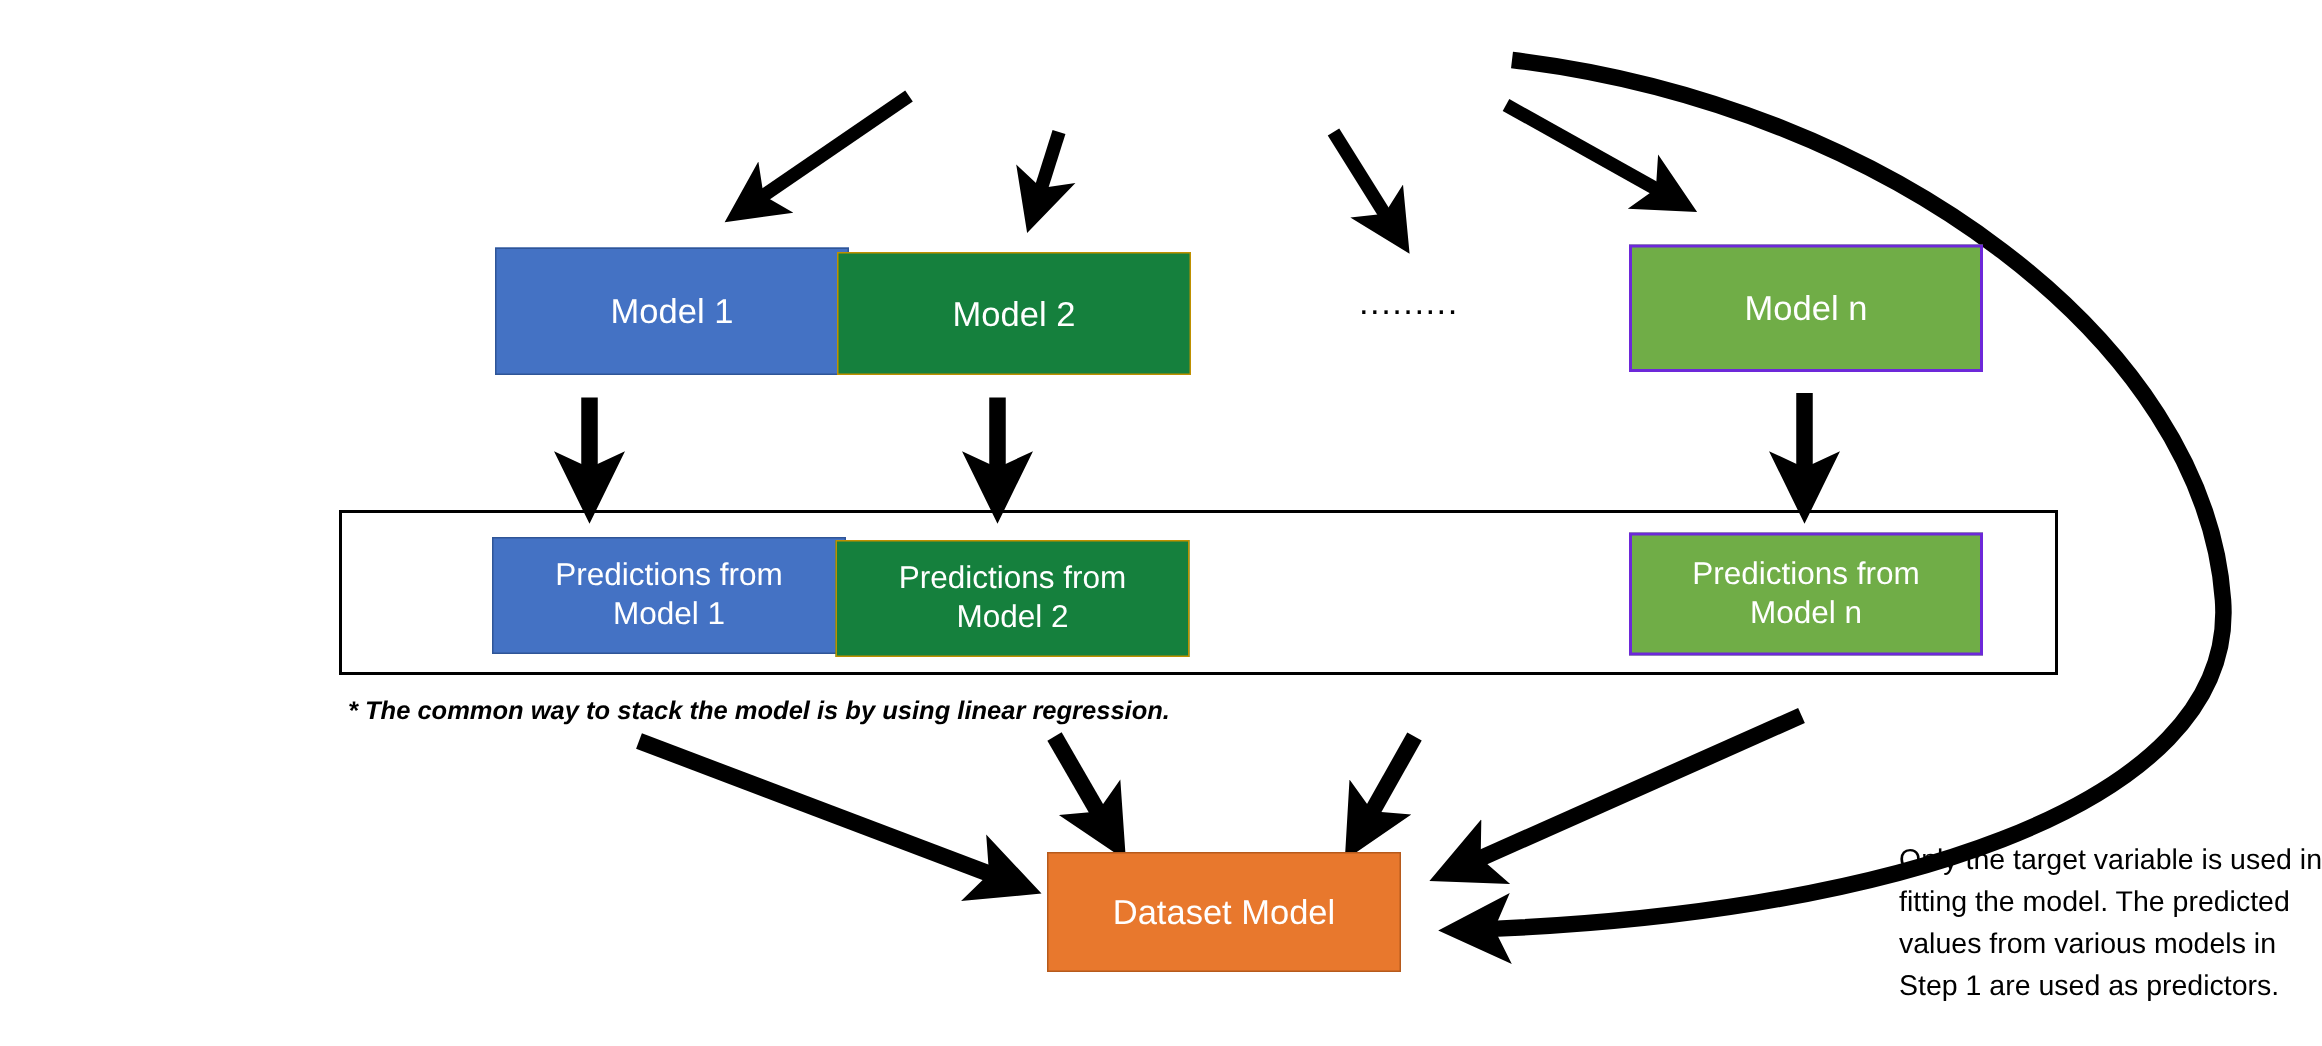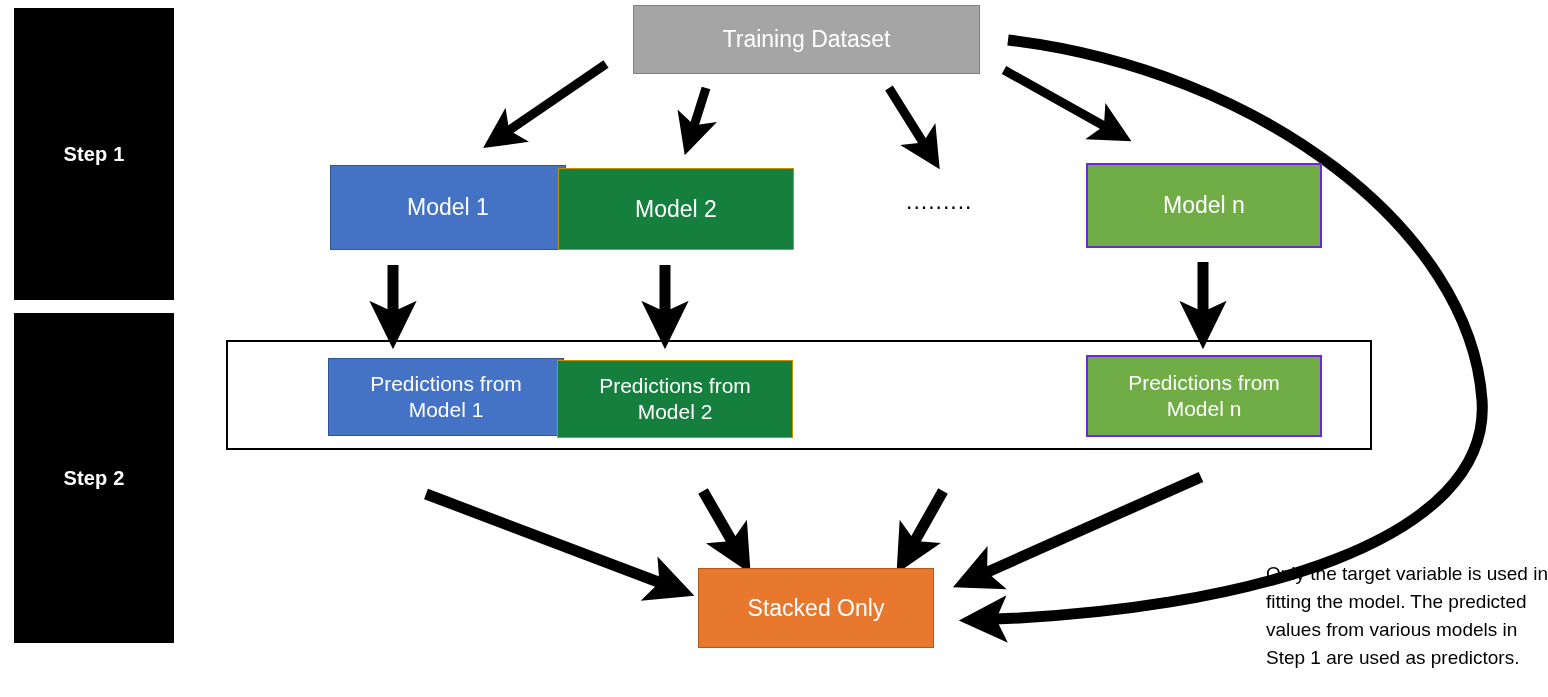--- a/index.html
+++ b/index.html
@@ -80,26 +80,20 @@
     width: 1548px;
     height: 697px;
     pointer-events: none;
   }
 </style>
 </head>
 <body>
 
 <div id="canvas">
 
-  <div class="step-band" style="left:14px; top:8px; width:160px; height:292px;">
-    <span class="step-label">Step 1</span>
-  </div>
-  <div class="step-band" style="left:14px; top:313px; width:160px; height:330px;">
-    <span class="step-label">Step 2</span>
-  </div>
 
   <svg class="arrows" viewBox="0 0 1548 697">
     <defs>
       <marker id="ah" markerWidth="5" markerHeight="5" refX="3.4" refY="2.5" orient="auto" markerUnits="strokeWidth">
         <path d="M0,0.2 L4.6,2.5 L0,4.8 L1.1,2.5 Z" fill="#000000"></path>
       </marker>
       <marker id="ahbig" markerWidth="4.6" markerHeight="4.6" refX="3.2" refY="2.3" orient="auto" markerUnits="strokeWidth">
         <path d="M0,0.15 L4.4,2.3 L0,4.45 L1.0,2.3 Z" fill="#000000"></path>
       </marker>
     </defs>
@@ -122,23 +116,20 @@
 
     <line x1="703" y1="491" x2="744" y2="562" stroke="#000000" stroke-width="11" marker-end="url(#ahbig)"></line>
 
     <line x1="943" y1="491" x2="903" y2="562" stroke="#000000" stroke-width="11" marker-end="url(#ahbig)"></line>
 
     <line x1="1201" y1="477" x2="965" y2="582" stroke="#000000" stroke-width="11" marker-end="url(#ahbig)"></line>
 
     <path d="M1008,40 C1260,70 1470,230 1482,400 C1492,540 1250,612 972,620" fill="none" stroke="#000000" stroke-width="11" stroke-linecap="butt" marker-end="url(#ahbig)"></path>
   </svg>
 
-  <div class="node node-gray" style="left:633px; top:5px; width:347px; height:69px;">
-    <span>Training Dataset</span>
-  </div>
 
   <div class="node node-blue" style="left:290px; top:165px; width:236px; height:85px;">
     <span>Model 1</span>
   </div>
   <div class="node node-yellow" style="left:558px; top:168px; width:236px; height:82px;">
     <span>Model 2</span>
   </div>
   <div class="node node-green" style="left:1086px; top:163px; width:236px; height:85px;">
     <span>Model n</span>
   </div>
@@ -153,20 +144,21 @@
   </div>
   <div class="node node-yellow small" style="left:557px; top:360px; width:236px; height:78px; flex-direction:column;">
     <span>Predictions from</span>
     <span>Model 2</span>
   </div>
   <div class="node node-green small" style="left:1086px; top:355px; width:236px; height:82px; flex-direction:column;">
     <span>Predictions from</span>
     <span>Model n</span>
   </div>
 
+  <div class="footnote" style="left:232px; top:464px;">* The common way to stack the model is by using linear regression.</div>
 
   <div class="node node-orange" style="left:698px; top:568px; width:236px; height:80px;">
-    <span>Stacked Only</span>
+    <span>Dataset Model</span>
   </div>
 
   <div class="side-note" style="left:1266px; top:560px;">Only the target variable is used in fitting the model. The predicted values from various models in Step 1 are used as predictors.</div>
 
 </div>
 
 </body></html>

